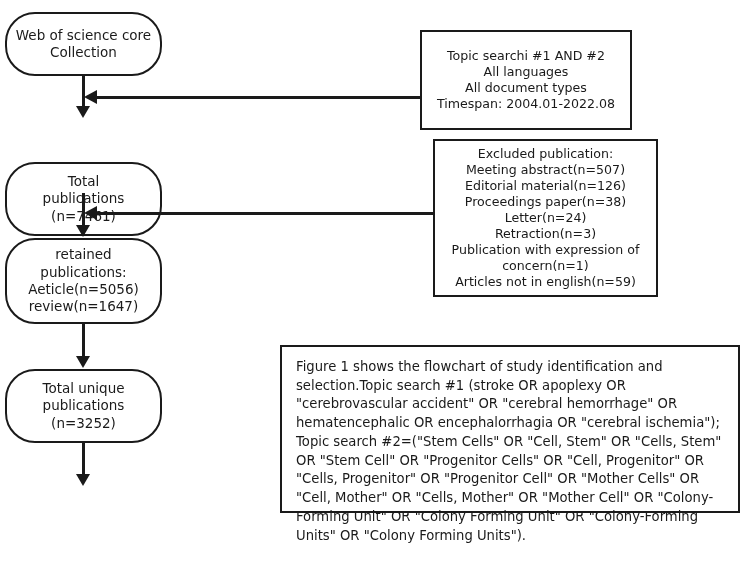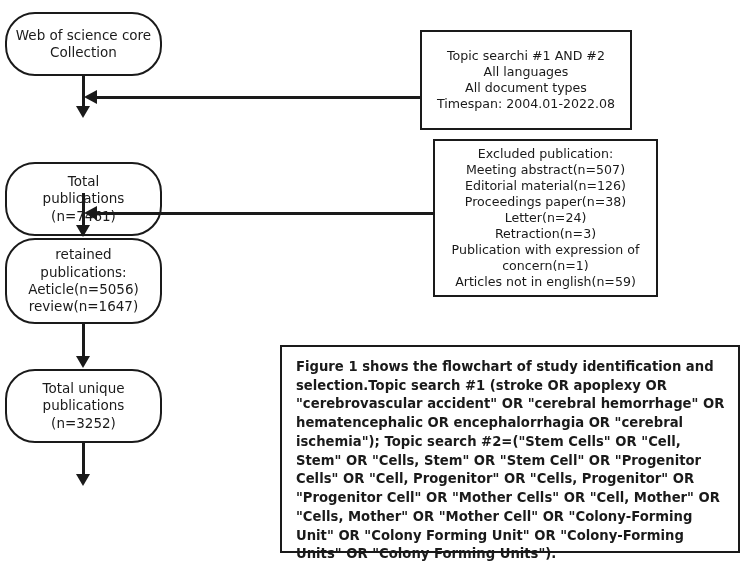--- a/index.html
+++ b/index.html
@@ -44,29 +44,28 @@
   
   #node-topic-search {
     left: 420px; top: 30px; width: 212px; height: 100px;
     font-size: 12.6px;
   }
   #node-excluded {
     left: 433px; top: 139px; width: 225px; height: 158px;
     font-size: 12.6px;
   }
   #node-caption {
-    left: 280px; top: 345px; width: 460px; height: 208px;
+    left: 280px; top: 345px; width: 460px; height: 168px;
     font-size: 13.2px;
     align-items: flex-start;
     justify-content: flex-start;
     text-align: left;
     padding: 11px 13px 9px 14px;
     line-height: 1.42;
     white-space: normal;
-    font-weight: bold;
   }
   .connector { position: absolute; background: #1a1a1a; }
   .v-line { width: 3px; }
   .h-line { height: 3px; }
   .arrow-down {
     position: absolute;
     width: 0; height: 0;
     border-left: 7px solid transparent;
     border-right: 7px solid transparent;
     border-top: 12px solid #1a1a1a;

